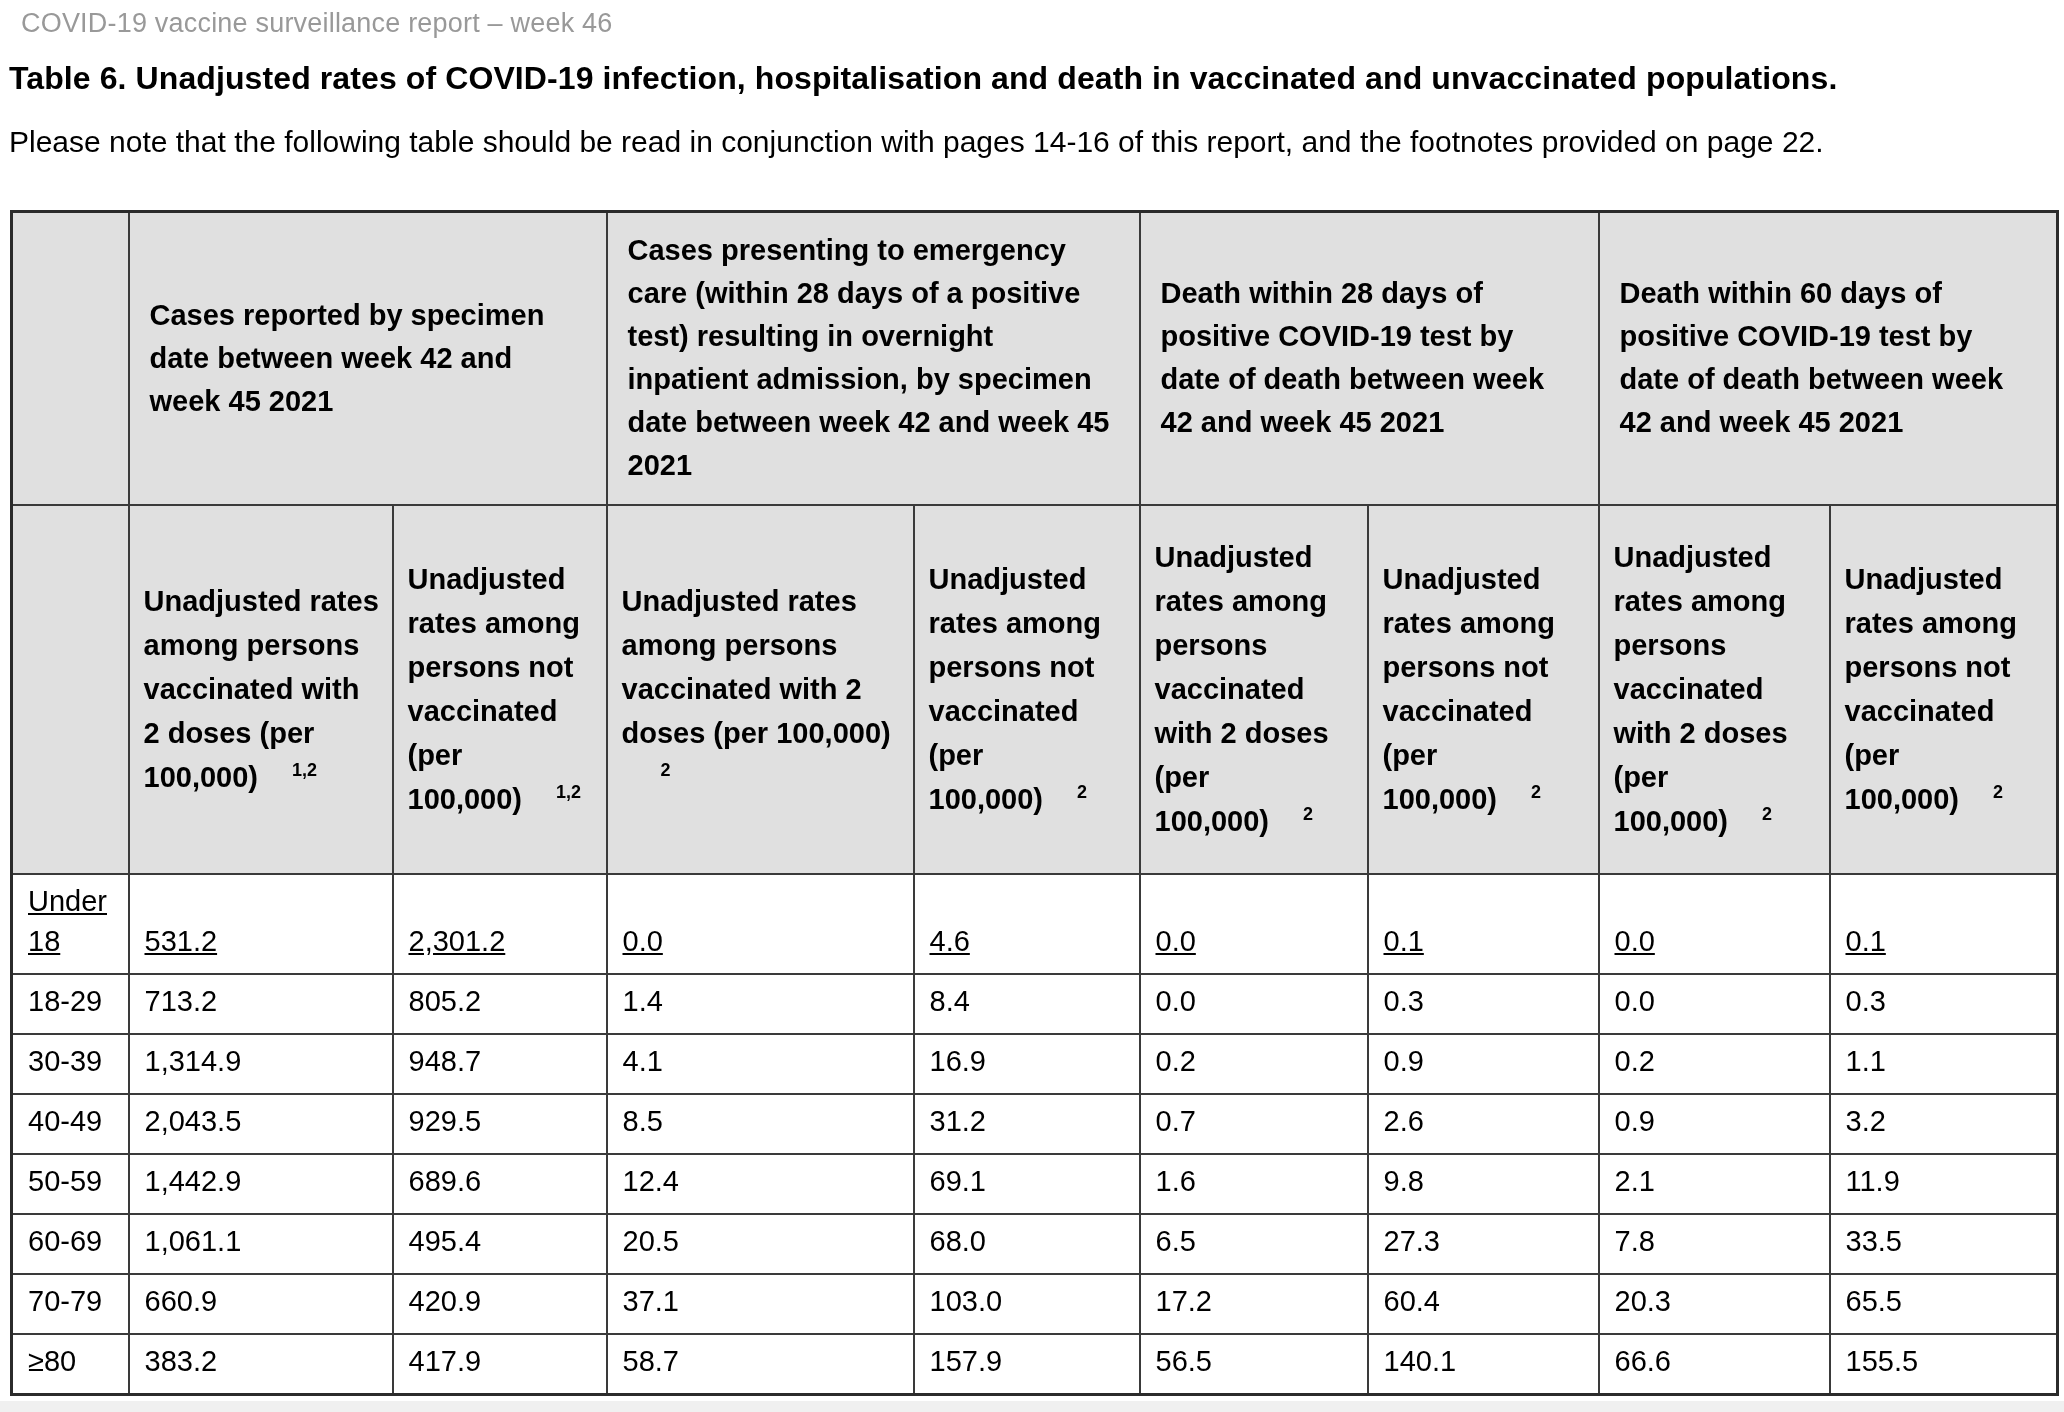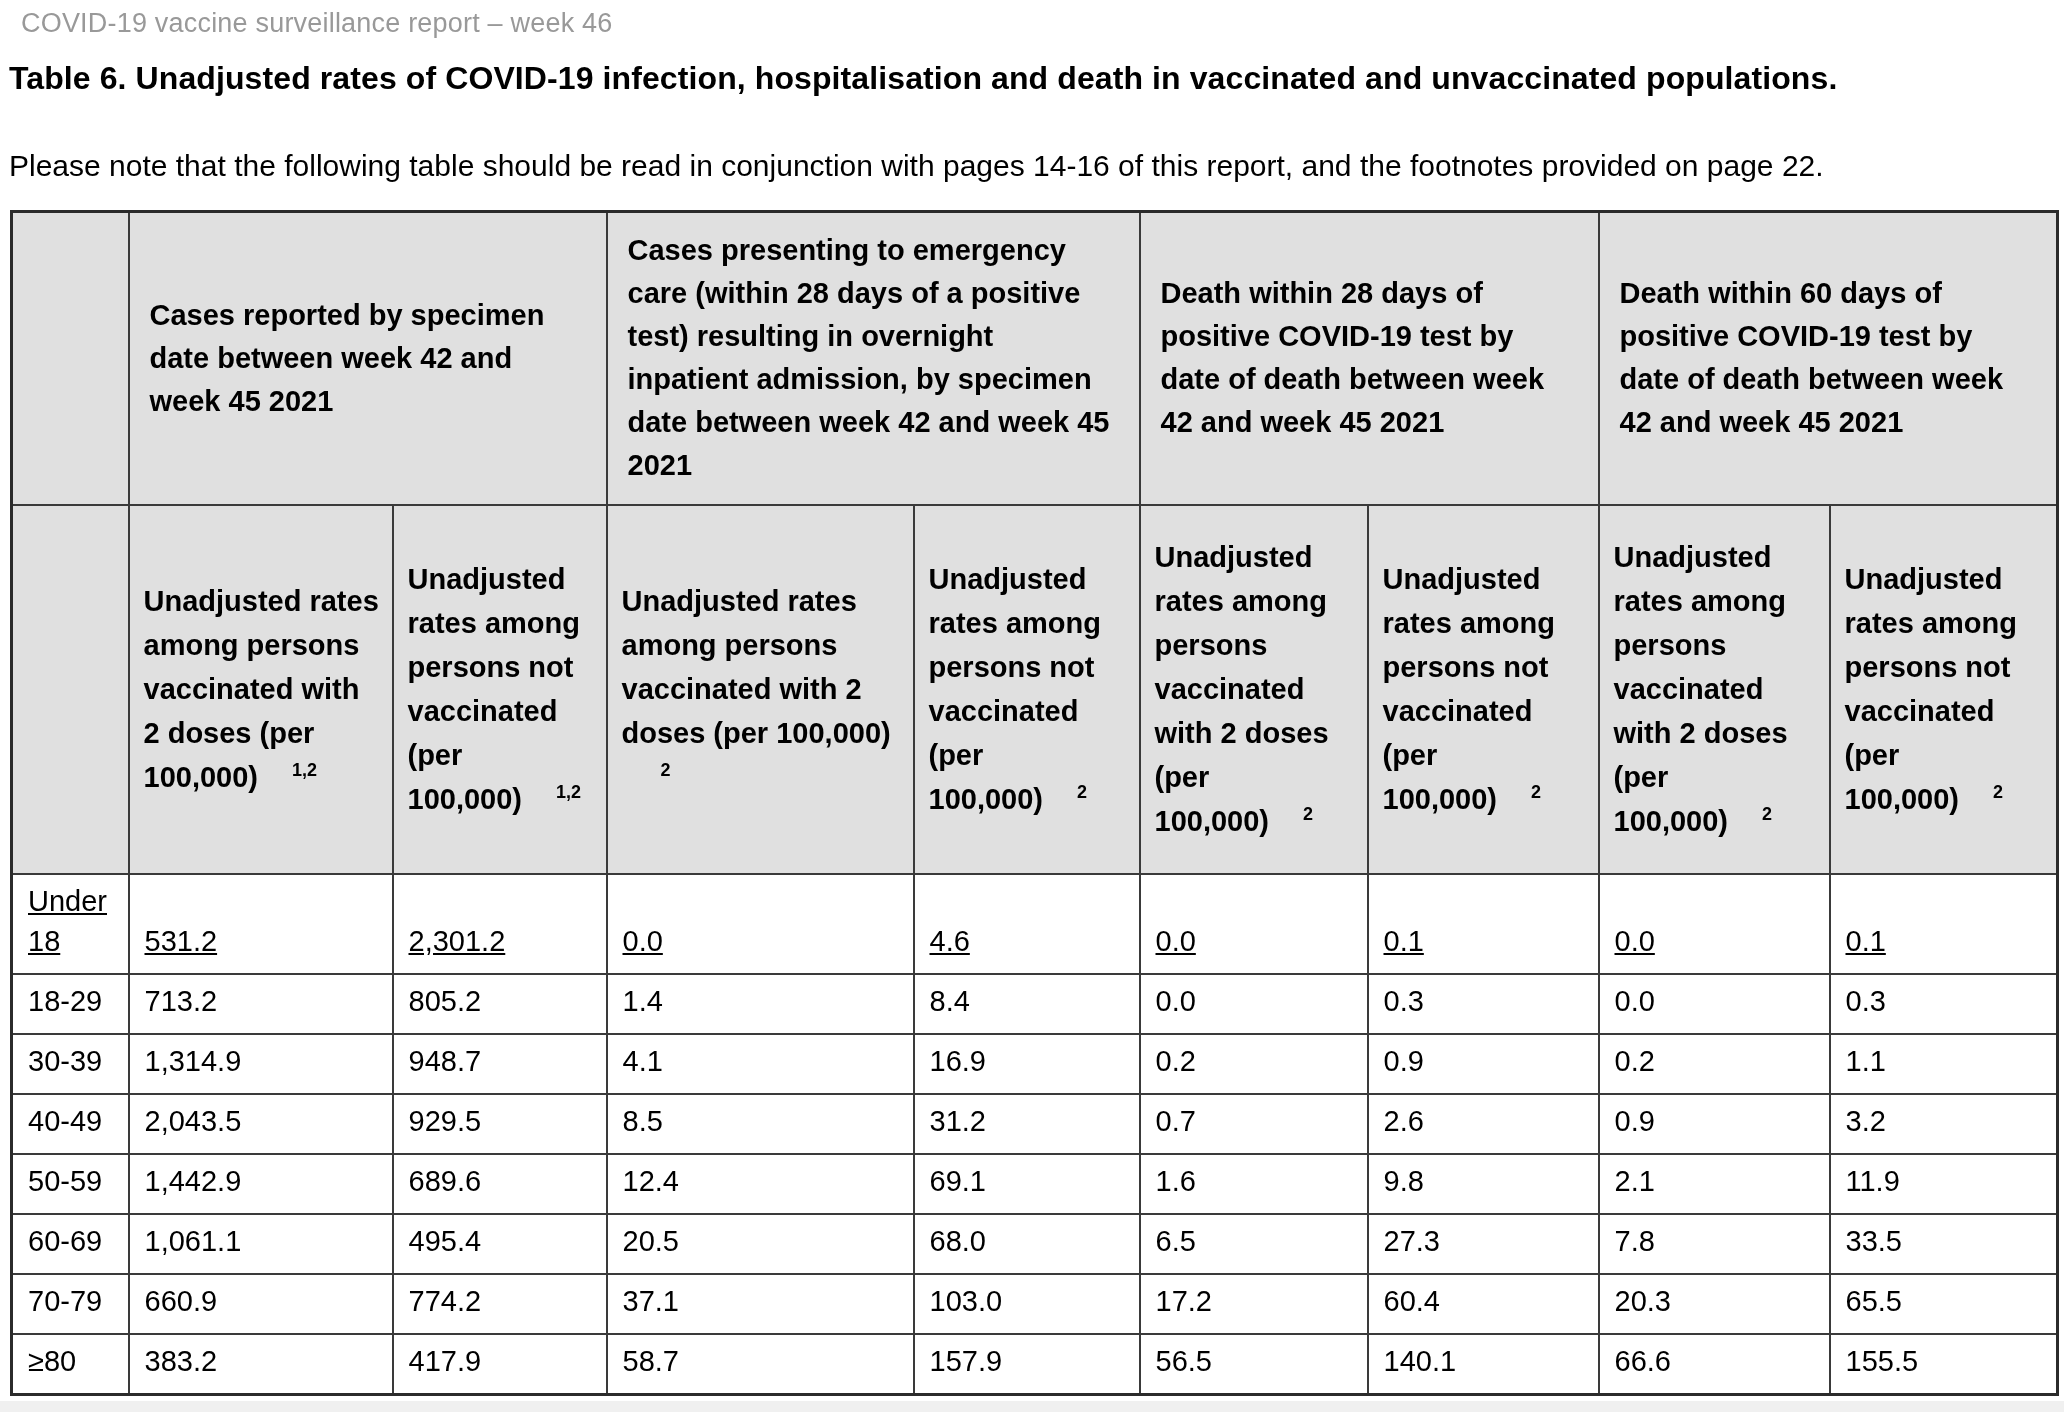--- a/index.html
+++ b/index.html
@@ -34,21 +34,20 @@
     font-weight: bold;
     letter-spacing: 0.1px;
   }
   .note {
     position: absolute;
     top: 118px;
     left: 9px;
     width: 2012px;
     font-size: 30px;
     line-height: 47px;
-    margin-top: 24px;
   }
   table.rates {
     position: absolute;
     top: 210px;
     left: 10px;
     width: 2046px;
     border-collapse: collapse;
     table-layout: fixed;
     border: 3px solid #2b2b2b;
   }
@@ -209,21 +208,21 @@
         <td class="val">20.5</td>
         <td class="val">68.0</td>
         <td class="val">6.5</td>
         <td class="val">27.3</td>
         <td class="val">7.8</td>
         <td class="val">33.5</td>
       </tr>
       <tr class="r-std">
         <td class="age">70-79</td>
         <td class="val">660.9</td>
-        <td class="val">774.2</td>
+        <td class="val">420.9</td>
         <td class="val">37.1</td>
         <td class="val">103.0</td>
         <td class="val">17.2</td>
         <td class="val">60.4</td>
         <td class="val">20.3</td>
         <td class="val">65.5</td>
       </tr>
       <tr class="r-std">
         <td class="age">≥80</td>
         <td class="val">383.2</td>

